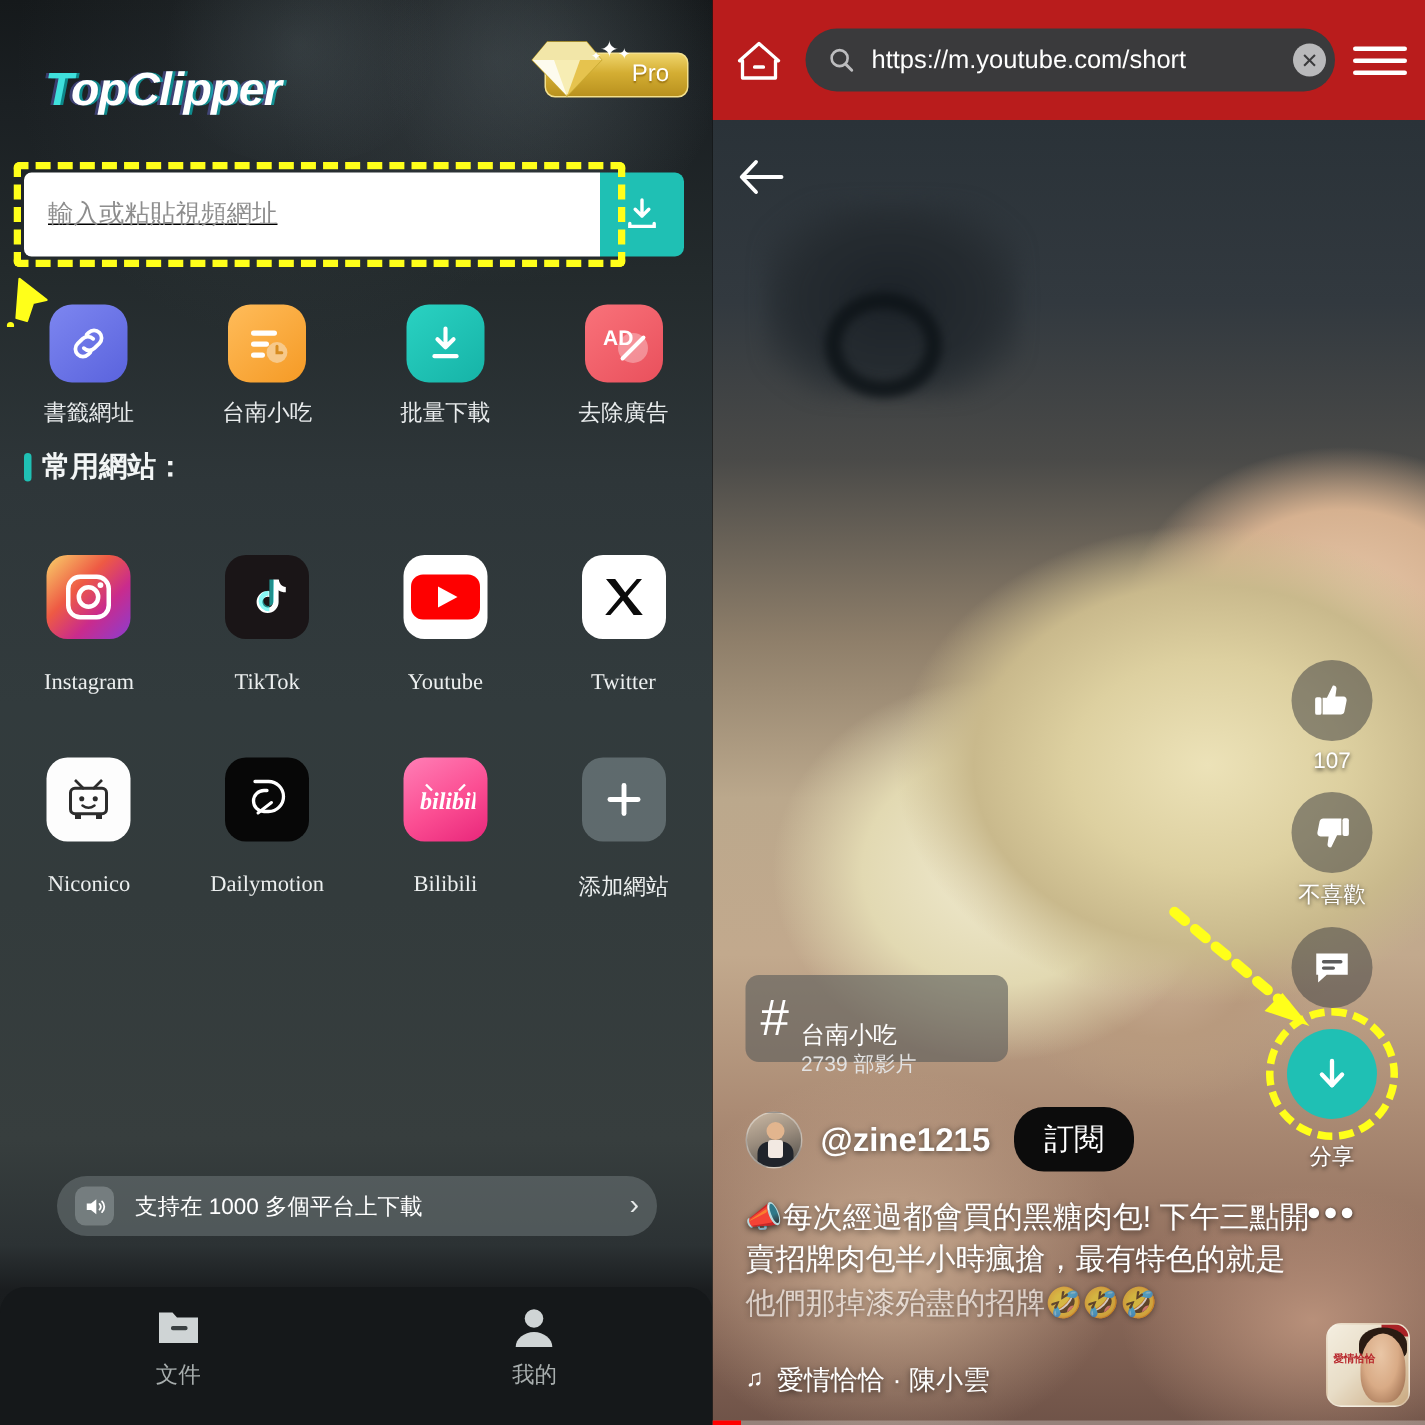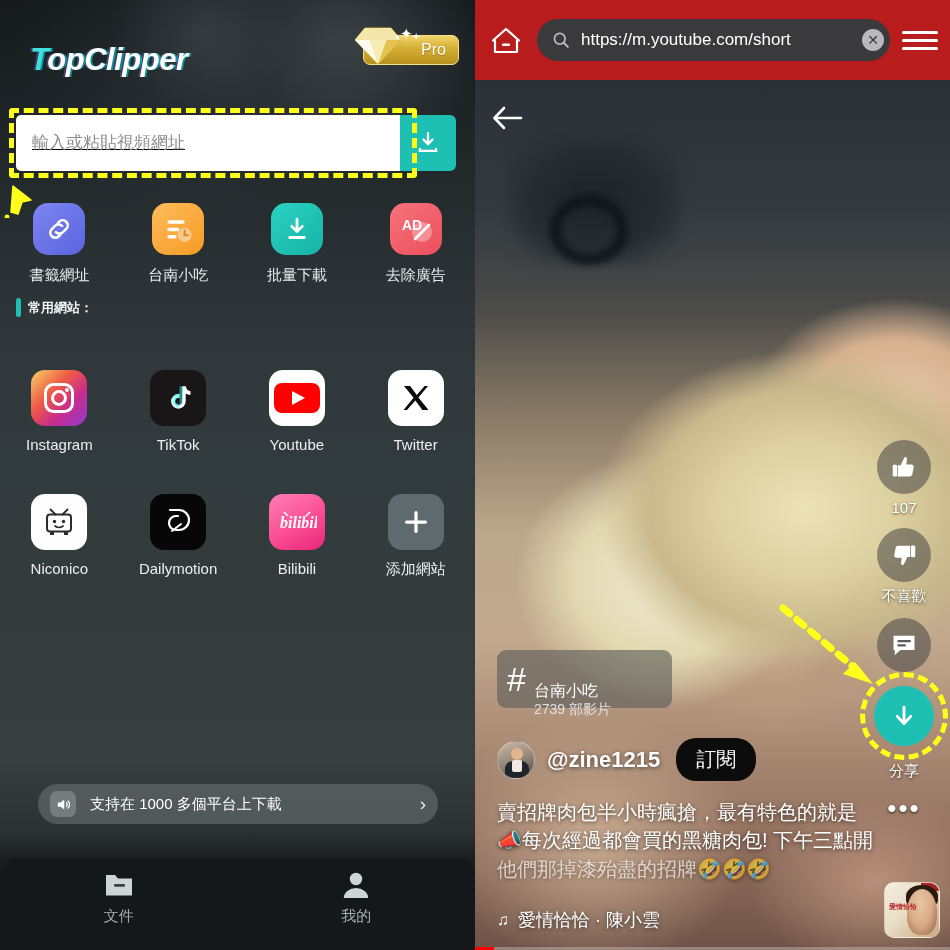--- a/index.html
+++ b/index.html
@@ -78,28 +78,28 @@
 
   
   .quick-row { position: absolute; top: 203px; left: 0; width: 475px; display: flex; }
   .quick-item { flex: 1 1 25%; display: flex; flex-direction: column; align-items: center; cursor: pointer; }
   .qi-icon { width: 52px; height: 52px; border-radius: 15px; display: flex; align-items: center; justify-content: center; }
   .qi-label { margin-top: 11px; font-size: 15px; color: #e9eced; }
 
   
   .sec-title { position: absolute; top: 298px; left: 16px; display: flex; align-items: center; }
   .sec-bar { width: 5px; height: 19px; background: #1fc0b4; border-radius: 3px; margin-right: 7px; }
-  .sec-label { font-size: 13px; font-weight: bold; color: #f2f5f5; }
+  .sec-label { font-size: 19px; font-weight: bold; color: #f2f5f5; }
 
   
   .site-grid { position: absolute; top: 370px; left: 0; width: 475px; display: grid;
     grid-template-columns: repeat(4,1fr); row-gap: 41px; }
   .site-item { display: flex; flex-direction: column; align-items: center; cursor: pointer; }
   .site-icon { width: 56px; height: 56px; border-radius: 14px; display: flex; align-items: center; justify-content: center; overflow: hidden; position: relative; }
-  .site-label { margin-top: 10px; font-size: 15px; color: #ecefef; }
+  .site-label { margin-top: 21px; font-size: 15px; color: #ecefef; font-family: Liberation Serif, serif; }
 
   
   .banner {
     position: absolute; left: 38px; top: 784px; width: 400px; height: 40px;
     background: rgba(110,118,120,.55); border-radius: 20px;
     display: flex; align-items: center; padding: 0 12px;
   }
   .banner-spk {
     width: 26px; height: 26px; border-radius: 7px; background: rgba(160,168,170,.45);
     display: flex; align-items: center; justify-content: center; flex: 0 0 auto;
@@ -160,21 +160,21 @@
     background: radial-gradient(ellipse at 50% 50%, #1c2228 0%, #262c31 55%, rgba(40,46,52,0) 85%);
     filter: blur(6px);
   }
   .video-knob {
     position: absolute; left: 75px; top: 115px; width: 78px; height: 70px; border-radius: 50%;
     border: 11px solid #0e1418; filter: blur(3px); opacity: .85;
   }
   .back-arrow { position: absolute; top: 18px; left: 14px; width: 40px; height: 40px; cursor: pointer; z-index: 20; }
 
   
-  .actions { position: absolute; right: 12px; top: 360px; width: 68px; z-index: 20; }
+  .actions { position: absolute; right: 28px; top: 360px; width: 68px; z-index: 20; }
   .act-btn {
     width: 54px; height: 54px; margin: 0 auto; border-radius: 50%;
     background: rgba(70,70,70,.55); display: flex; align-items: center; justify-content: center; cursor: pointer;
   }
   .act-label { text-align: center; font-size: 15px; color: #fff; margin-top: 5px; margin-bottom: 12px; text-shadow: 0 1px 3px rgba(0,0,0,.7); }
   .act-share-wrap { position: relative; }
   .act-share {
     width: 60px; height: 60px; margin: 0 auto; border-radius: 50%; background: #1fc0b4;
     display: flex; align-items: center; justify-content: center; cursor: pointer; position: relative; z-index: 3;
   }
@@ -544,22 +544,22 @@
           <div class="avatar">
             <div class="av-body"></div>
             <div class="av-collar"></div>
             <div class="av-head"></div>
           </div>
           <div class="chan-name">@zine1215</div>
           <button class="sub-btn">訂閱</button>
         </div>
 
         <div class="caption">
+          <div>📣每次經過都會買的黑糖肉包! 下午三點開</div>
           <div>賣招牌肉包半小時瘋搶，最有特色的就是</div>
-          <div>📣每次經過都會買的黑糖肉包! 下午三點開</div>
           <div class="cap-line3">他們那掉漆殆盡的招牌🤣🤣🤣</div>
         </div>
 
         <div class="music-row">
           <span class="music-note">♫</span>
           <span class="music-txt">愛情恰恰 · 陳小雲</span>
         </div>
       </div>
 
       <div class="vid-thumb">

